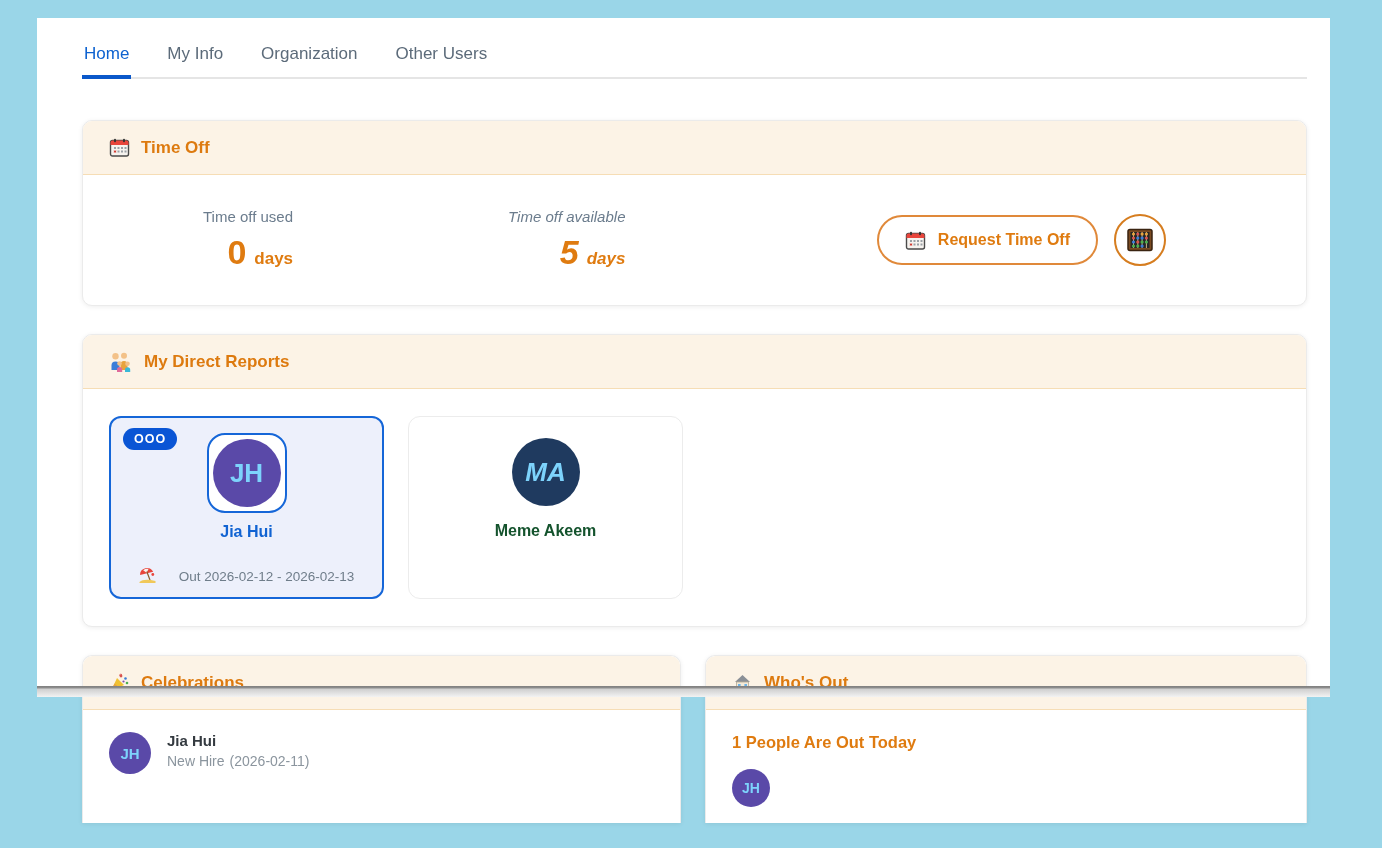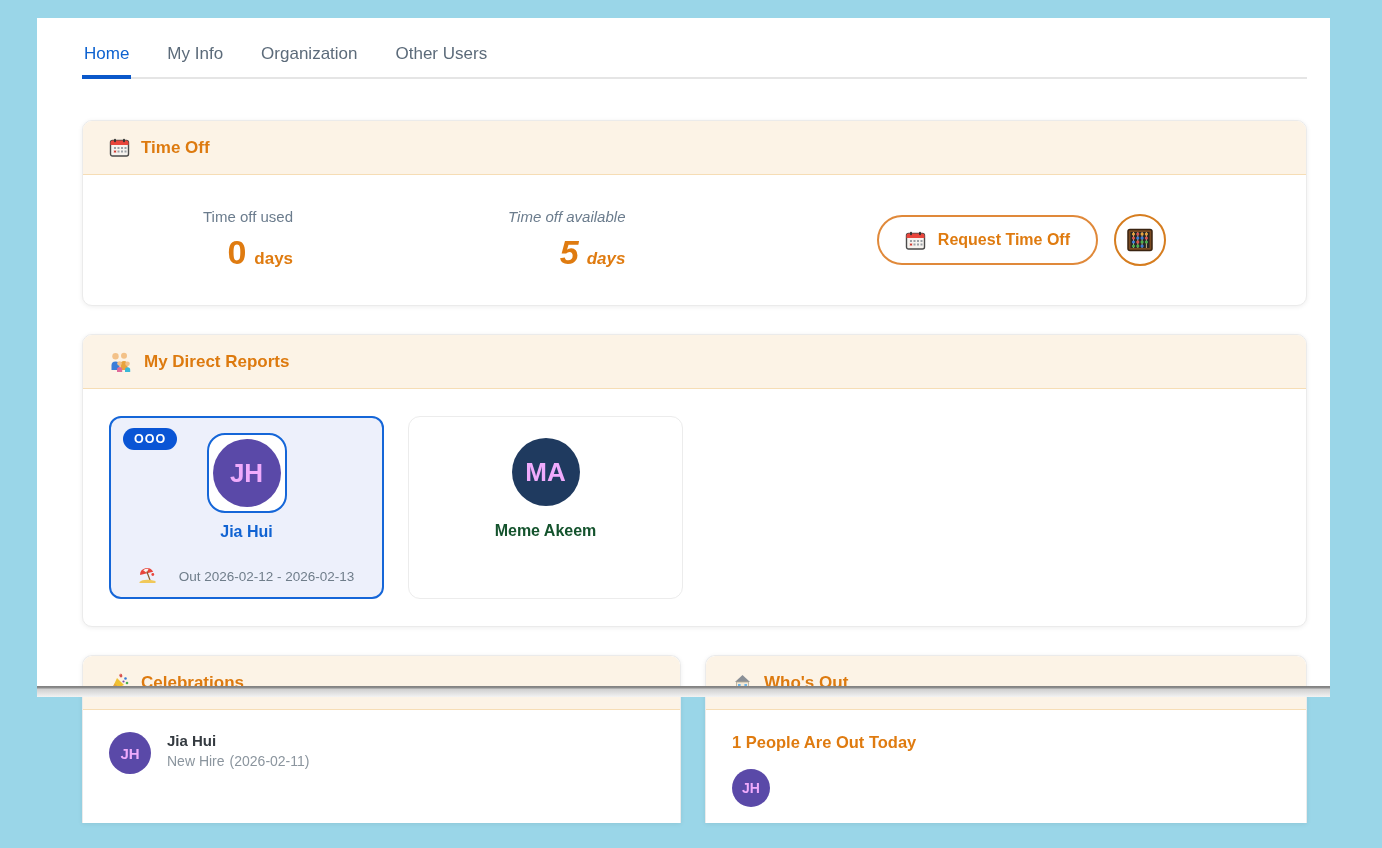--- a/index.html
+++ b/index.html
@@ -41,22 +41,22 @@
 
   
   .card-reports { margin-top:28px; }
   .reports-body { display:flex; gap:24px; padding:27px 26px; }
   .report-tile { width:275px; height:183px; border-radius:12px; border:1px solid #ececec;
                  background:#fff; text-align:center; position:relative; padding-top:15px; cursor:pointer; }
   .report-tile.ooo { border:2px solid #1566d8; background:#edf0fb; }
   .badge-ooo { position:absolute; top:10px; left:12px; background:#0a55d5; color:#fff;
                font-weight:bold; font-size:12.5px; letter-spacing:1px; padding:4px 11px; border-radius:13px; }
   .avatar-frame { display:inline-block; border:2px solid #1566d8; border-radius:18px; padding:4px; background:#fff; }
-  .avatar-frame.noframe { border-color:transparent; background:transparent; }
-  .avatar { border-radius:50%; color:#f0abfc; font-weight:bold;
+  .avatar-frame.noframe { border-color:transparent; background:transparent;font-style:italic; }
+  .avatar { border-radius:50%; color:#7dd3fc; font-weight:bold;
             display:flex; align-items:center; justify-content:center; }
   .avatar-lg { width:68px; height:68px; font-size:26px; }
   .avatar-md { width:42px; height:42px; font-size:15px; }
   .avatar-sm { width:38px; height:38px; font-size:14px; }
   .report-name { font-size:16px; font-weight:bold; margin-top:10px; }
   .report-status { margin-top:26px; font-size:13.5px; color:#6f7d8a;
                    display:flex; align-items:center; justify-content:center; gap:23px; }
 
   
   .bottom-row { display:flex; gap:24px; margin-top:28px; }

